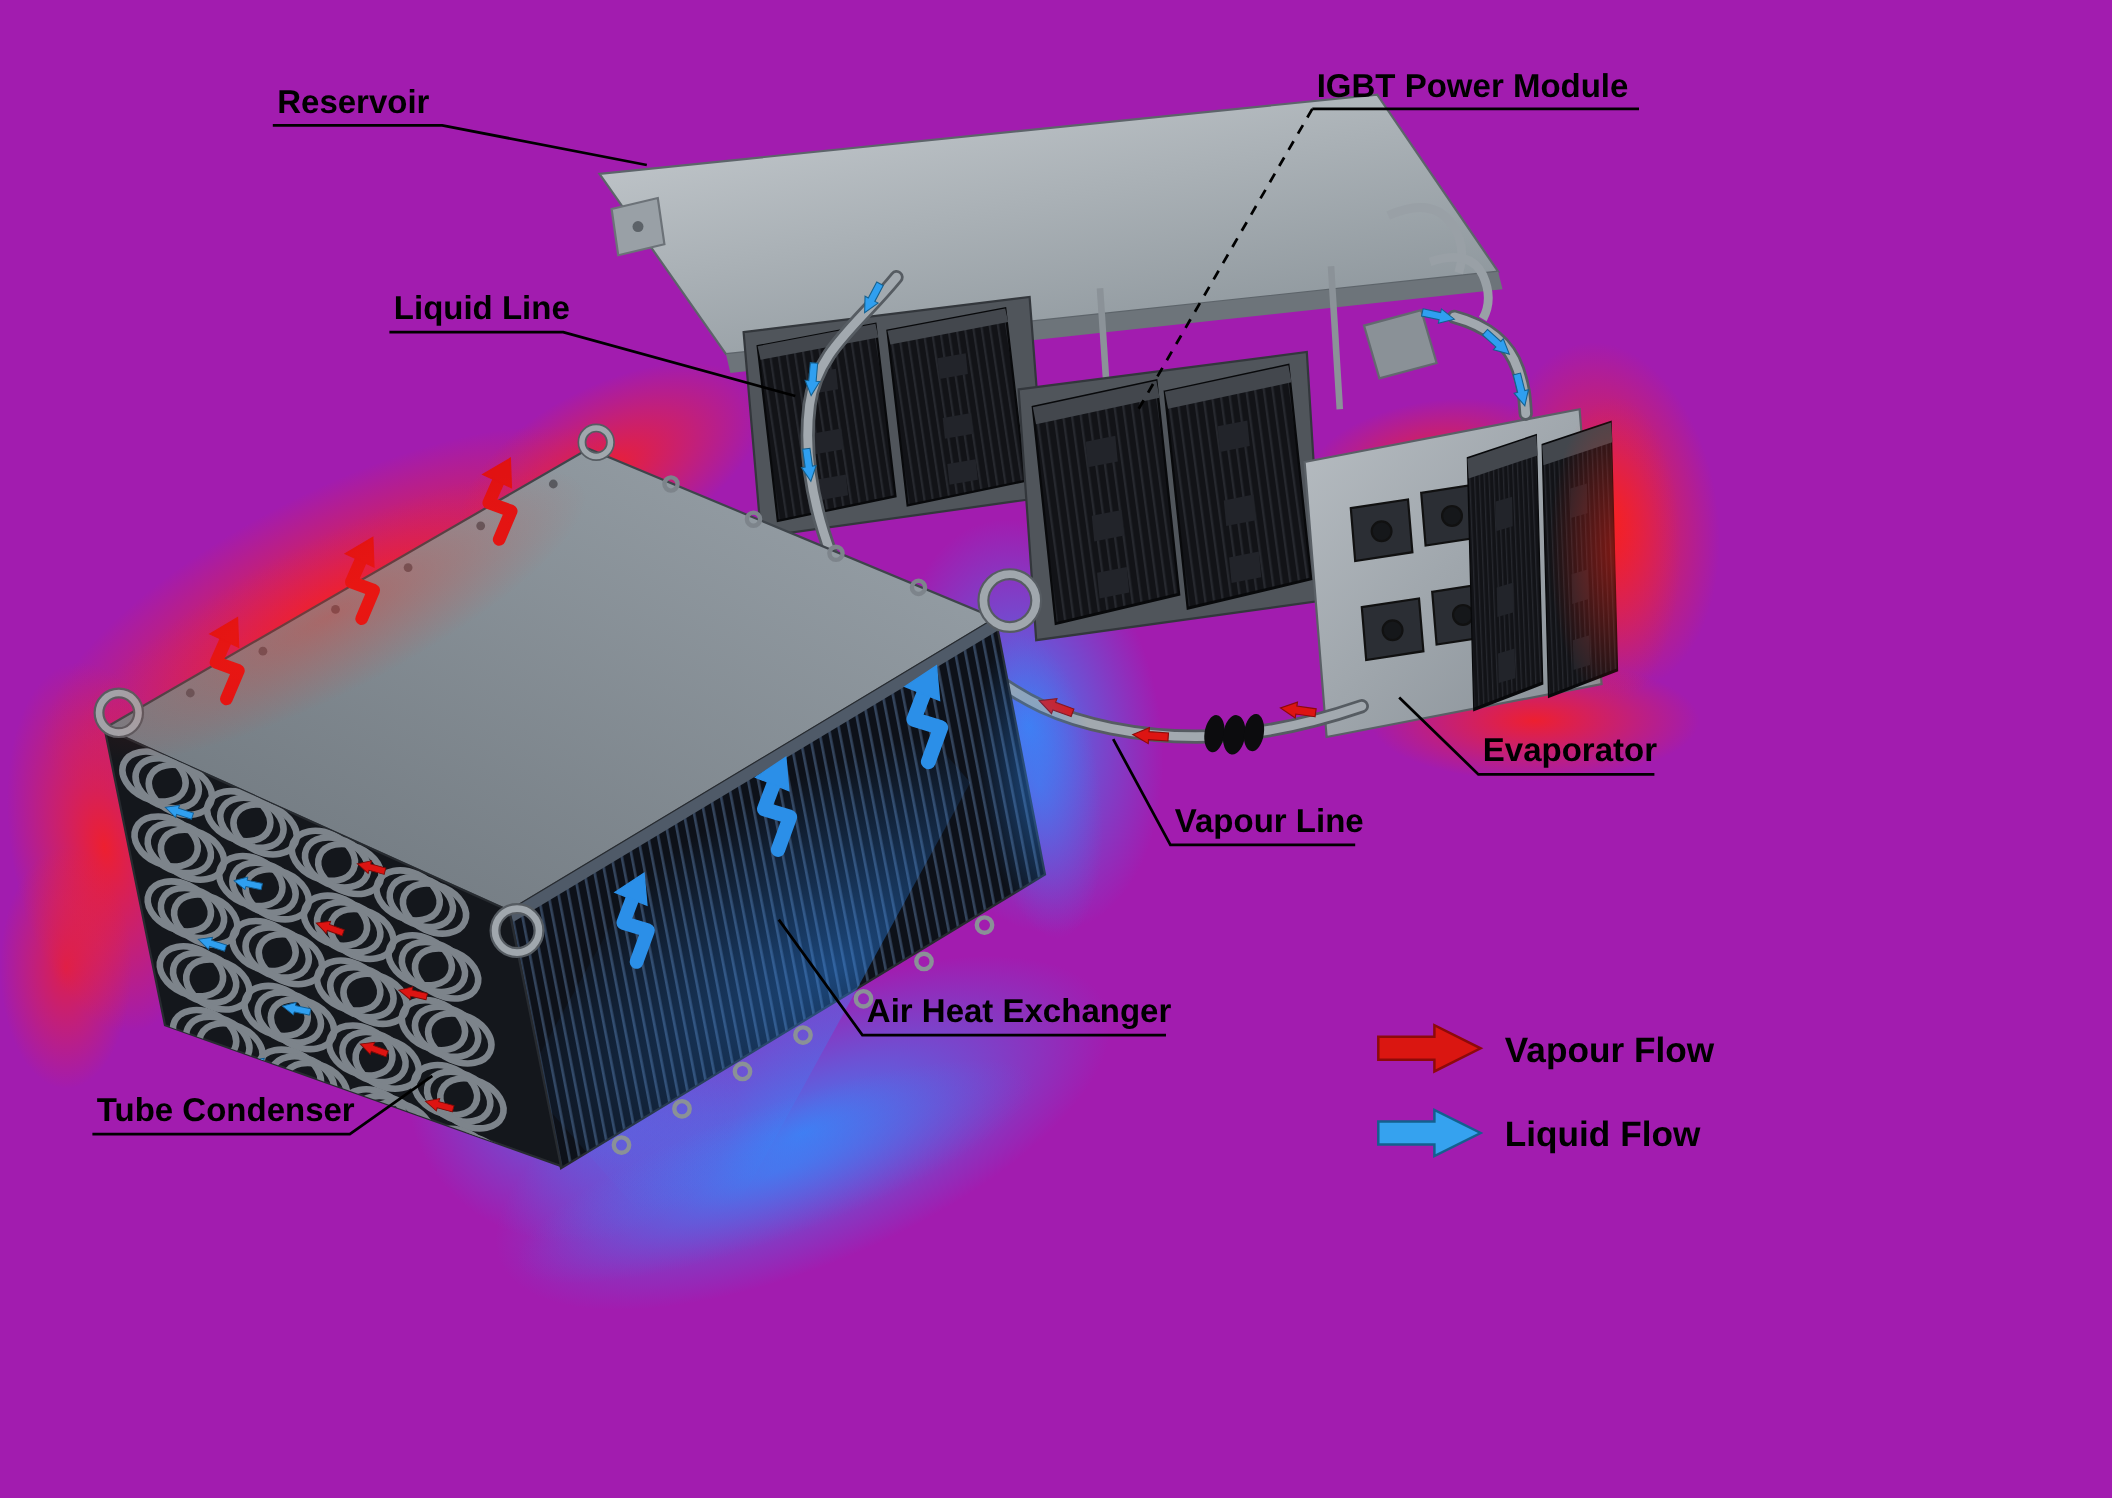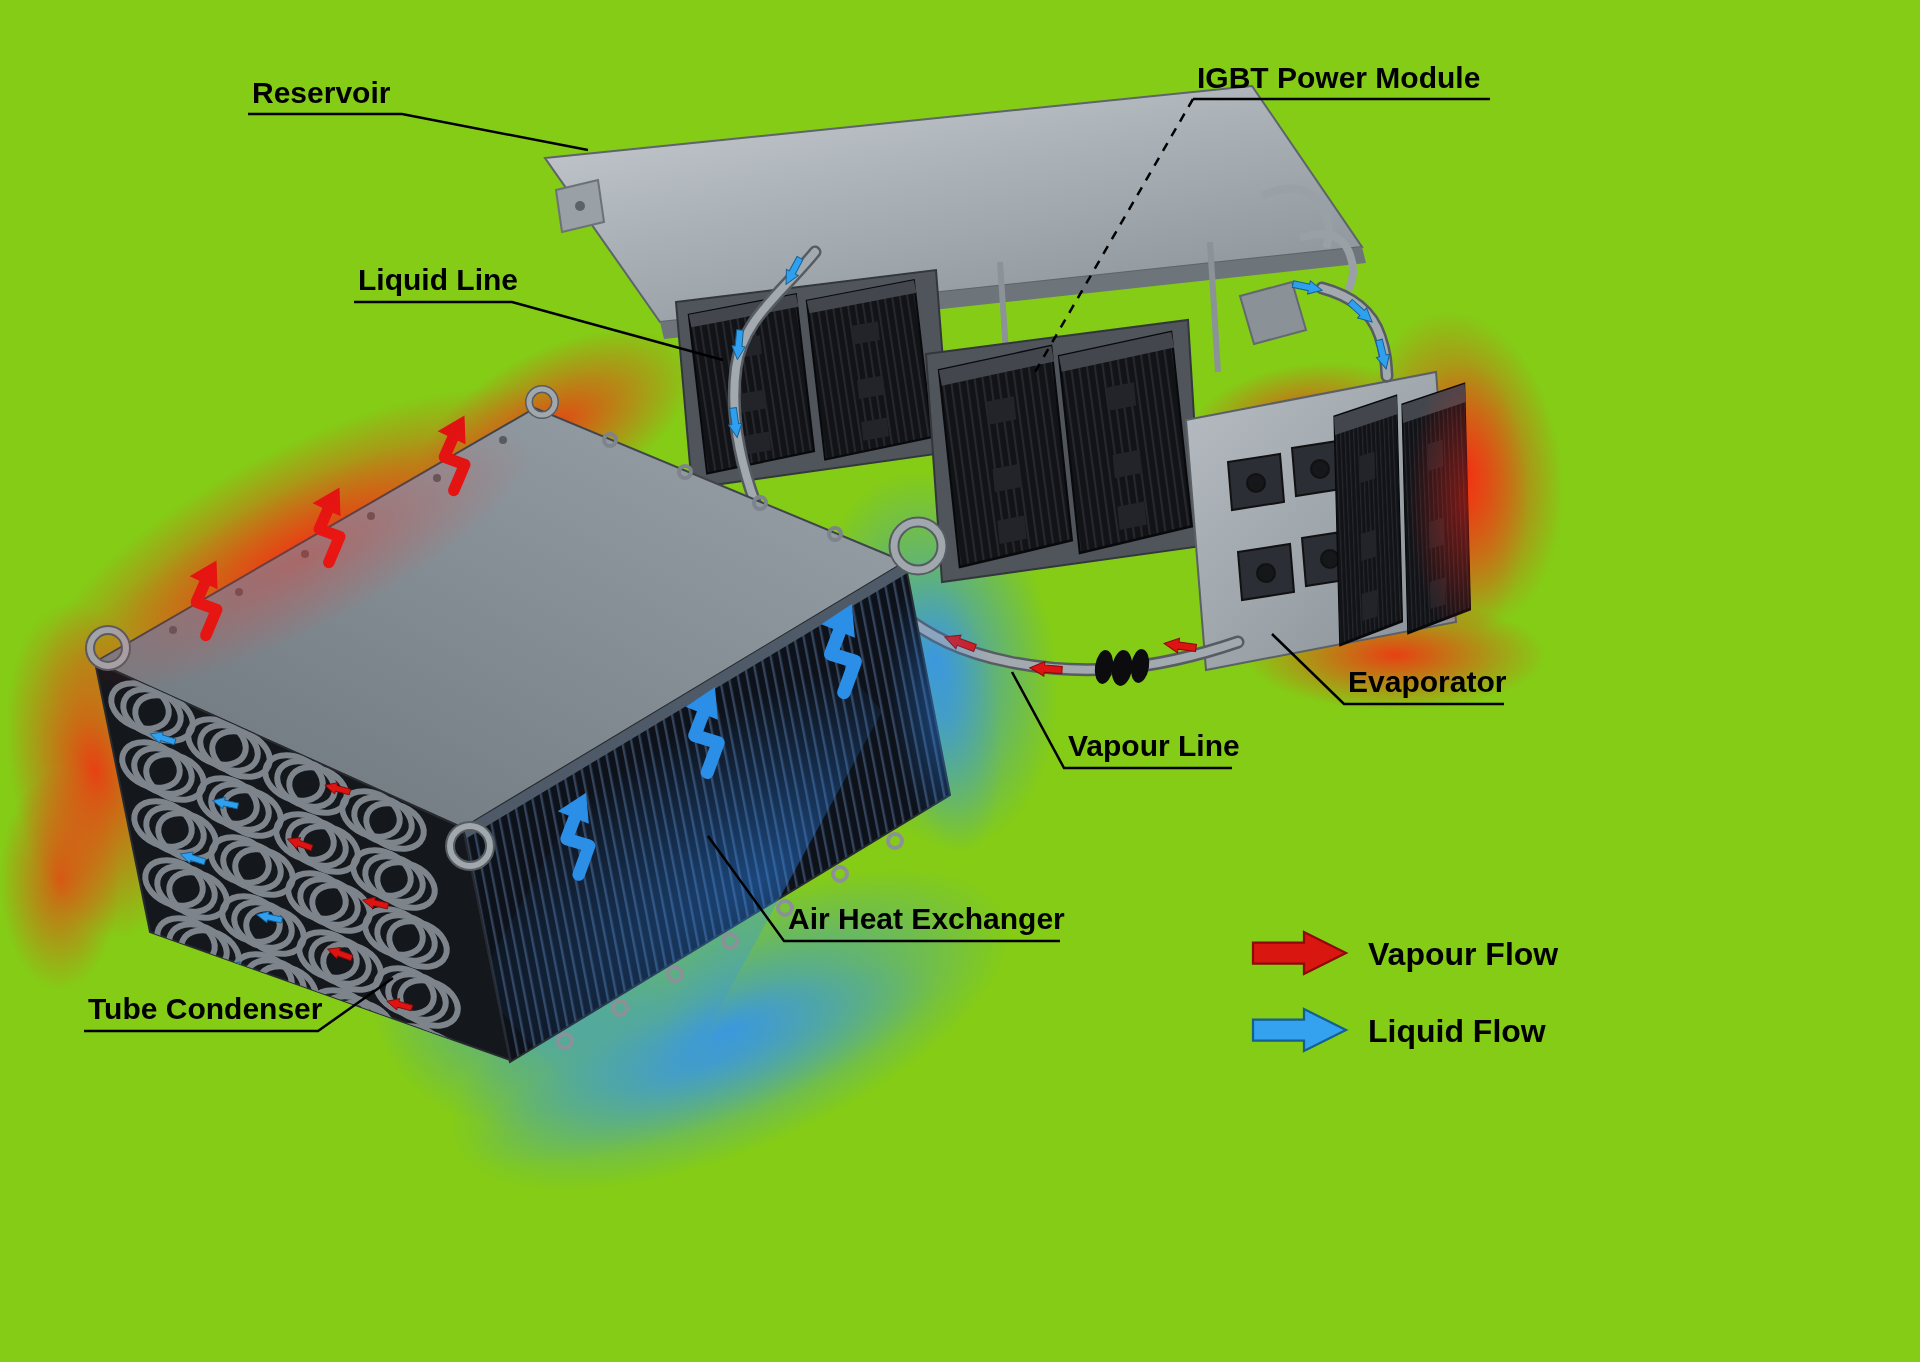--- a/index.html
+++ b/index.html
@@ -1,16 +1,16 @@
 <!DOCTYPE html>
 <html><head>
 <meta charset="utf-8">
 <style>
   html,body{margin:0;padding:0;background:#fff;}
-  .stage{width:1920px;height:1362px;position:relative;background:#84cc16;overflow:hidden;}
+  .stage{width:1920px;height:1362px;position:relative;background:#a21caf;overflow:hidden;}
   svg{display:block;}
   .lbl{font:700 30px "Liberation Sans",sans-serif;fill:#000;}
   .legendlbl{font:700 32px "Liberation Sans",sans-serif;fill:#000;}
   .leader{stroke:#000;stroke-width:2.5;fill:none;}
   .leader-dashed{stroke:#000;stroke-width:2.5;fill:none;stroke-dasharray:9 8;}
   .pipe-outer{stroke:#565c62;stroke-width:13;fill:none;stroke-linecap:round;}
   .pipe-inner{stroke:#a2a9af;stroke-width:8;fill:none;stroke-linecap:round;}
 </style>
 </head>
 <body>

